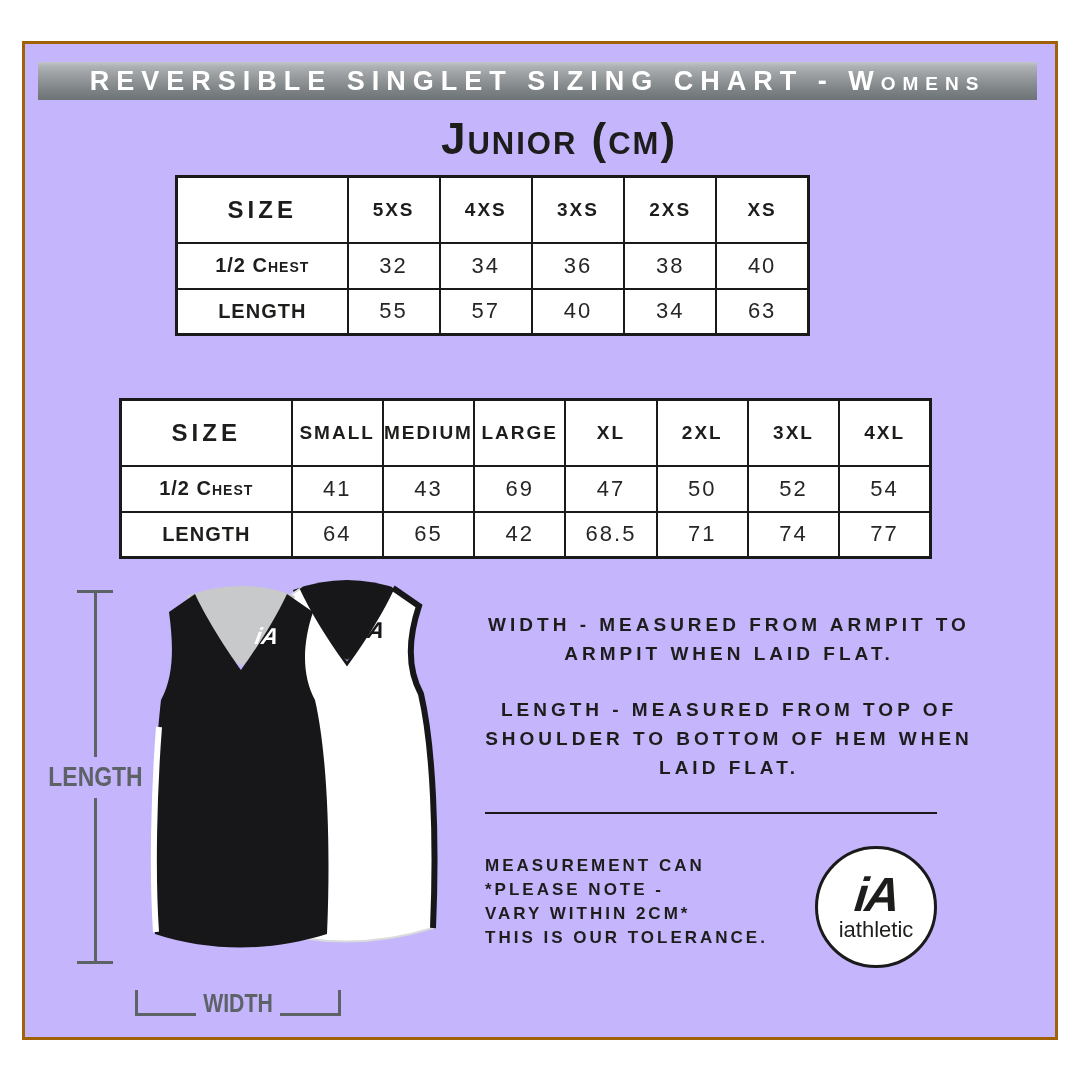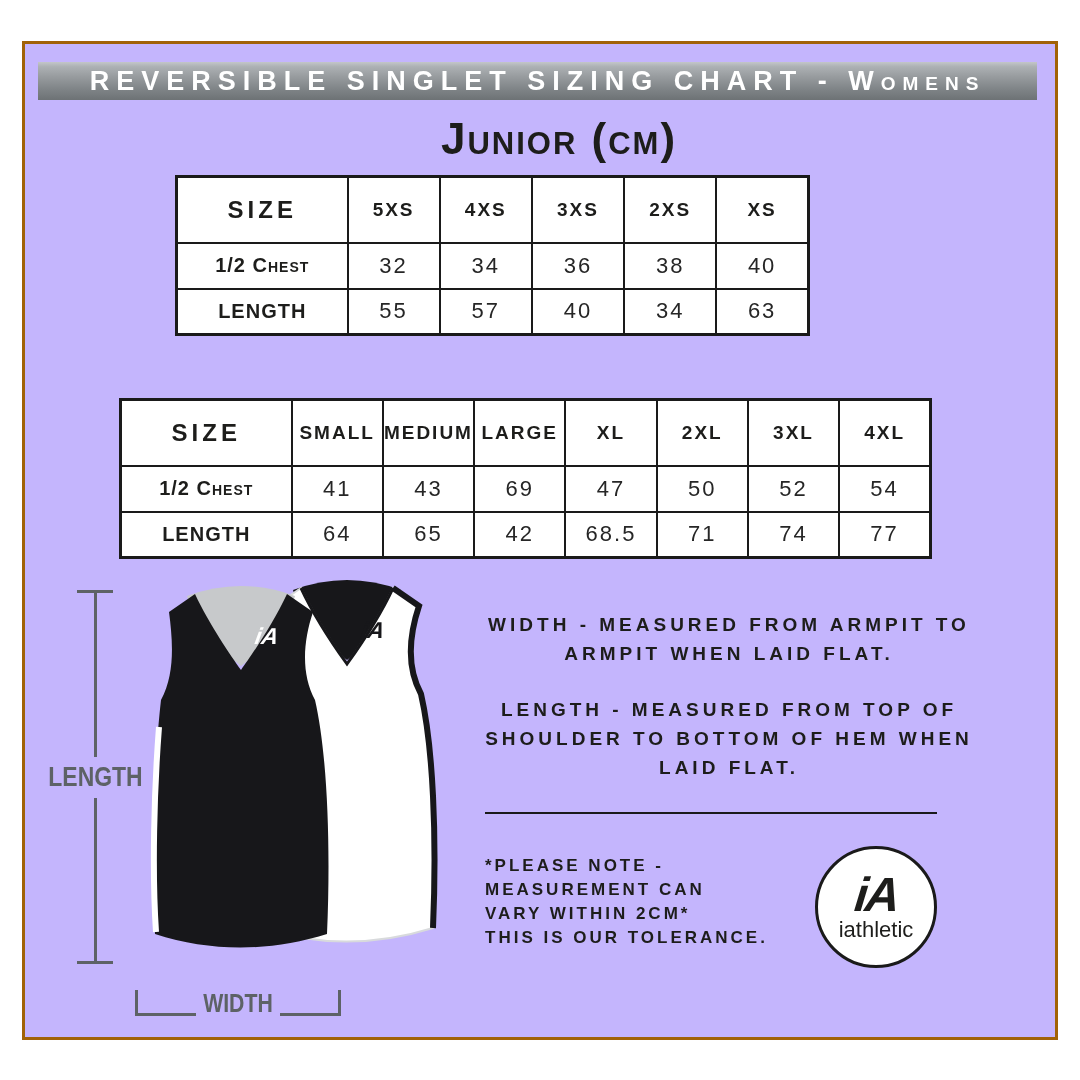--- a/index.html
+++ b/index.html
@@ -225,22 +225,22 @@
     </div>
 
   </div>
 
   <div class="info">
     <p>WIDTH - MEASURED FROM ARMPIT TO ARMPIT WHEN LAID FLAT.</p>
     <p>LENGTH - MEASURED FROM TOP OF SHOULDER TO BOTTOM OF HEM WHEN LAID FLAT.</p>
     <div class="divider"></div>
     <div class="note-row">
       <div class="note">
+        <span>MEASUREMENT CAN</span>
         <span>*PLEASE NOTE -</span>
-        <span>MEASUREMENT CAN</span>
         <span>VARY WITHIN 2CM*</span>
         <span>THIS IS OUR TOLERANCE.</span>
       </div>
       <div class="logo">
         <span class="monogram">iA</span>
         <span class="wordmark">iathletic</span>
       </div>
     </div>
   </div>
 

